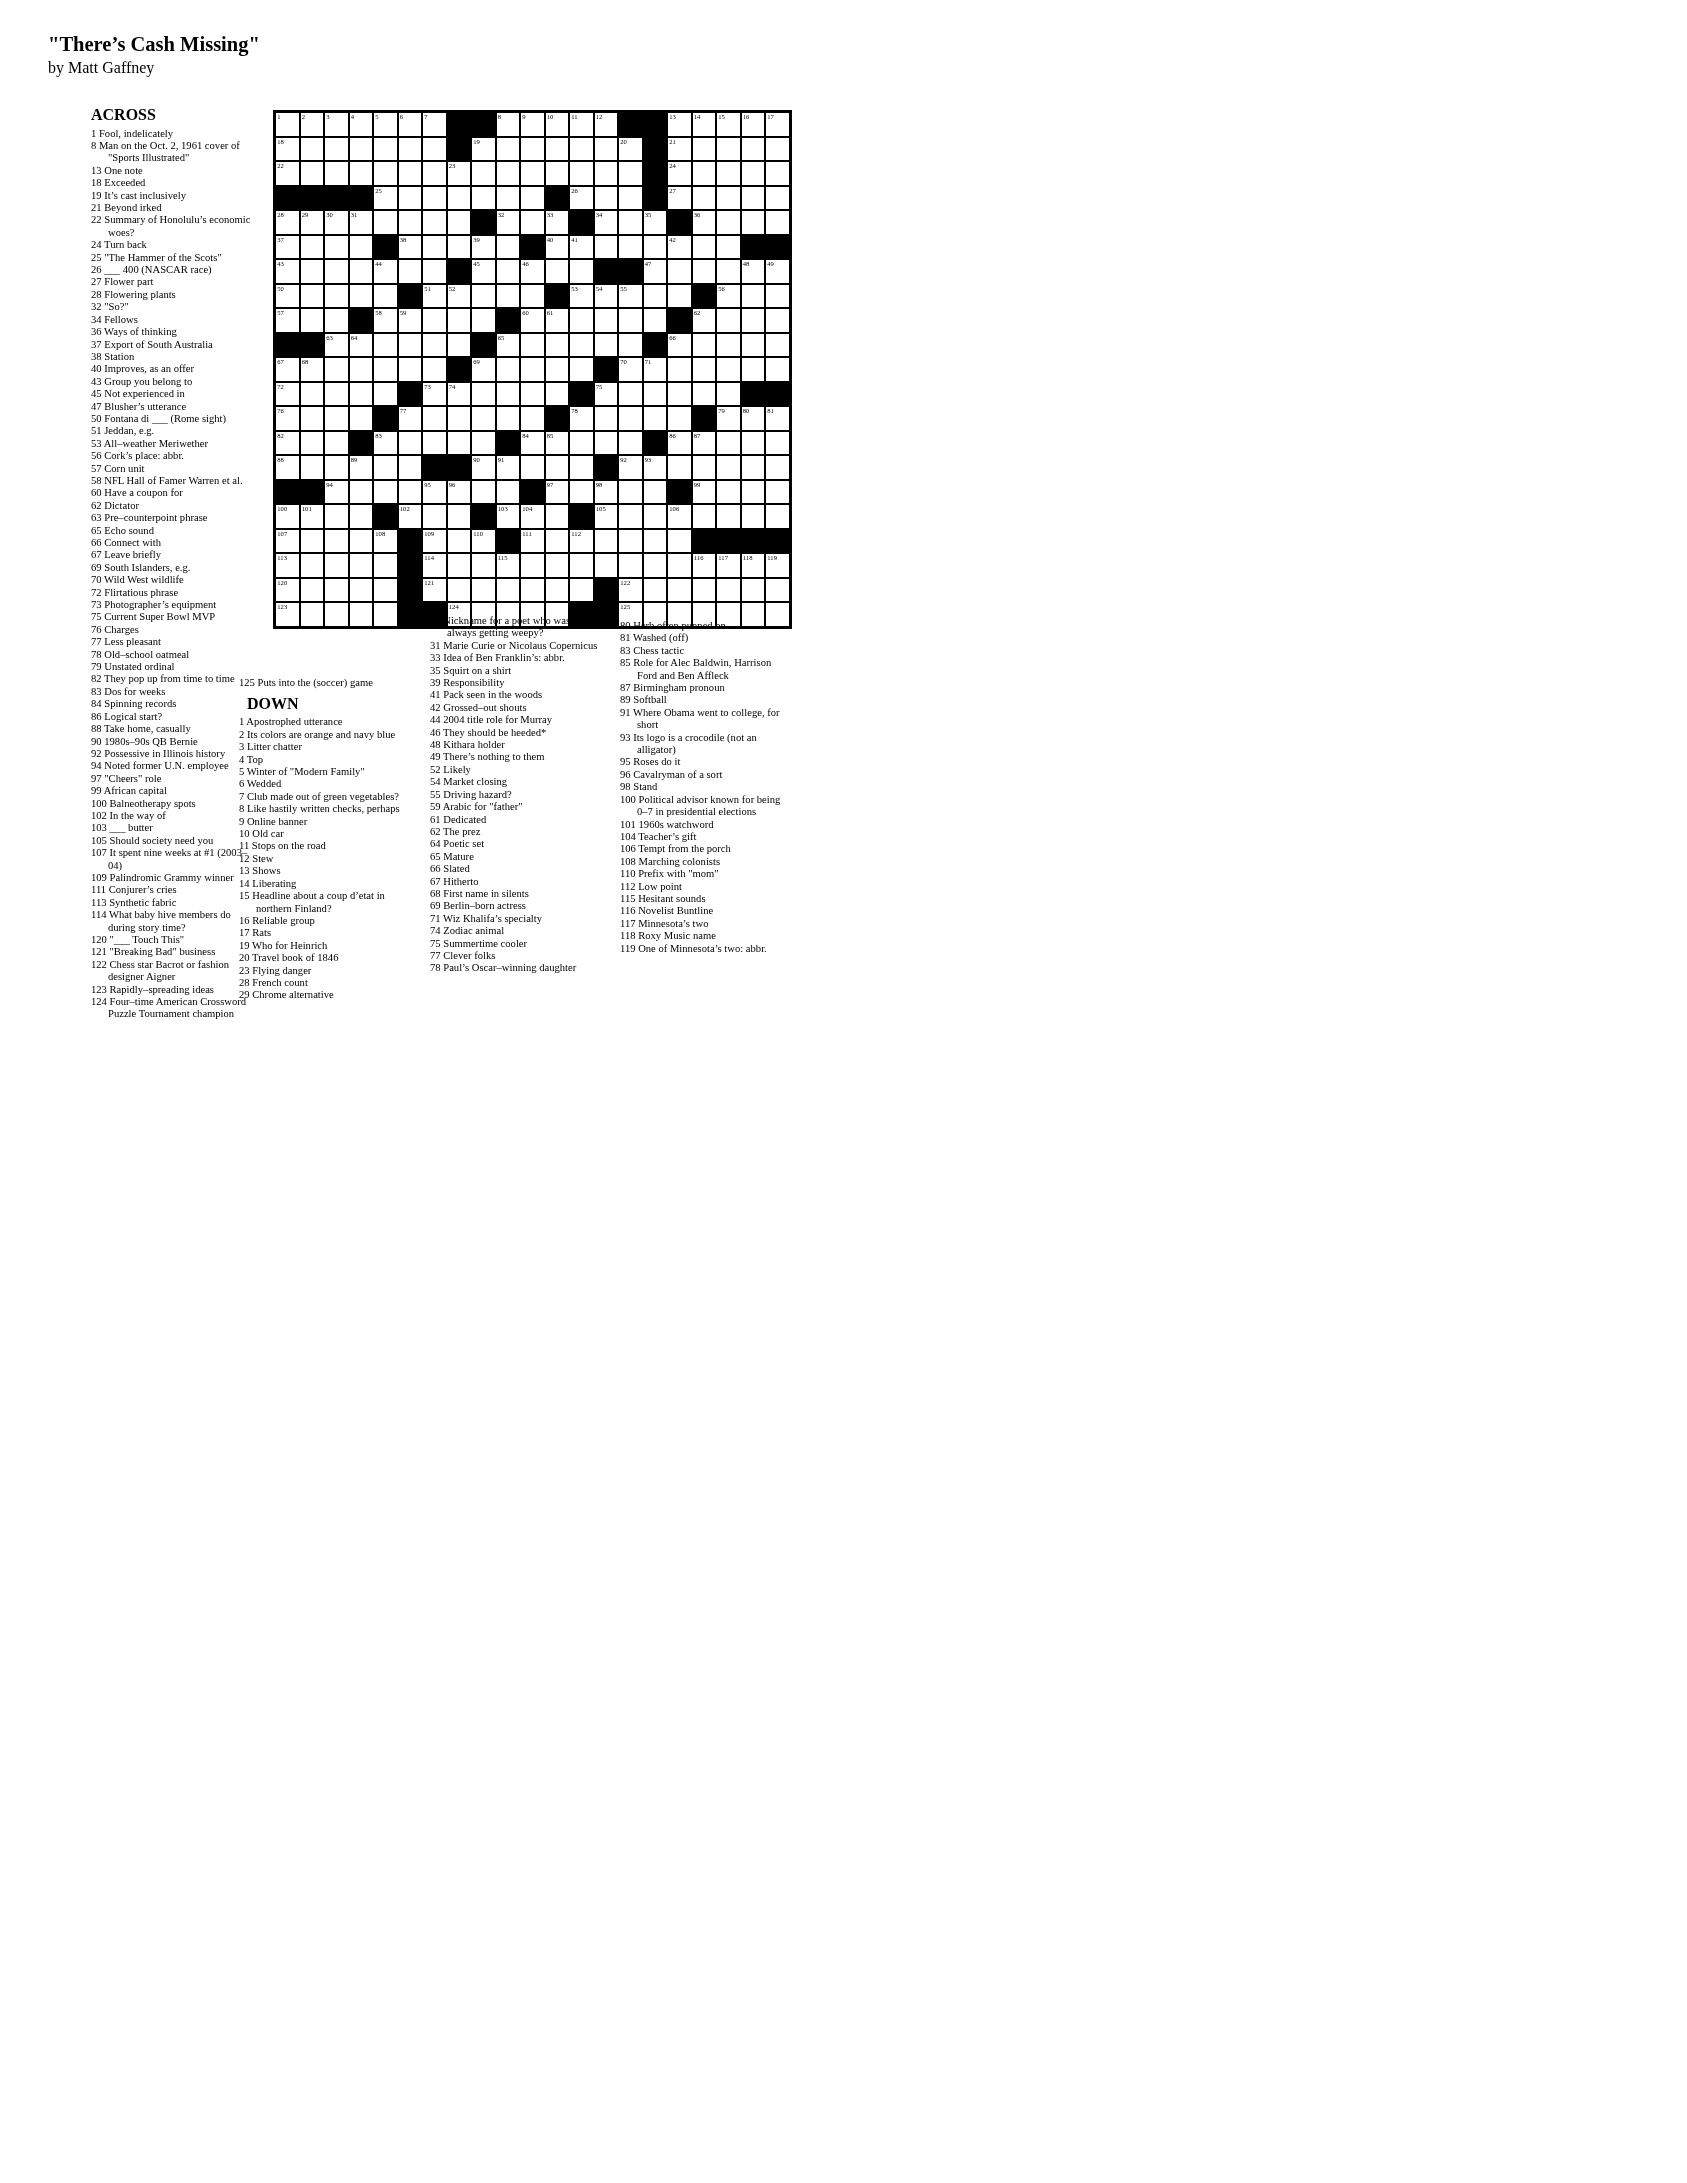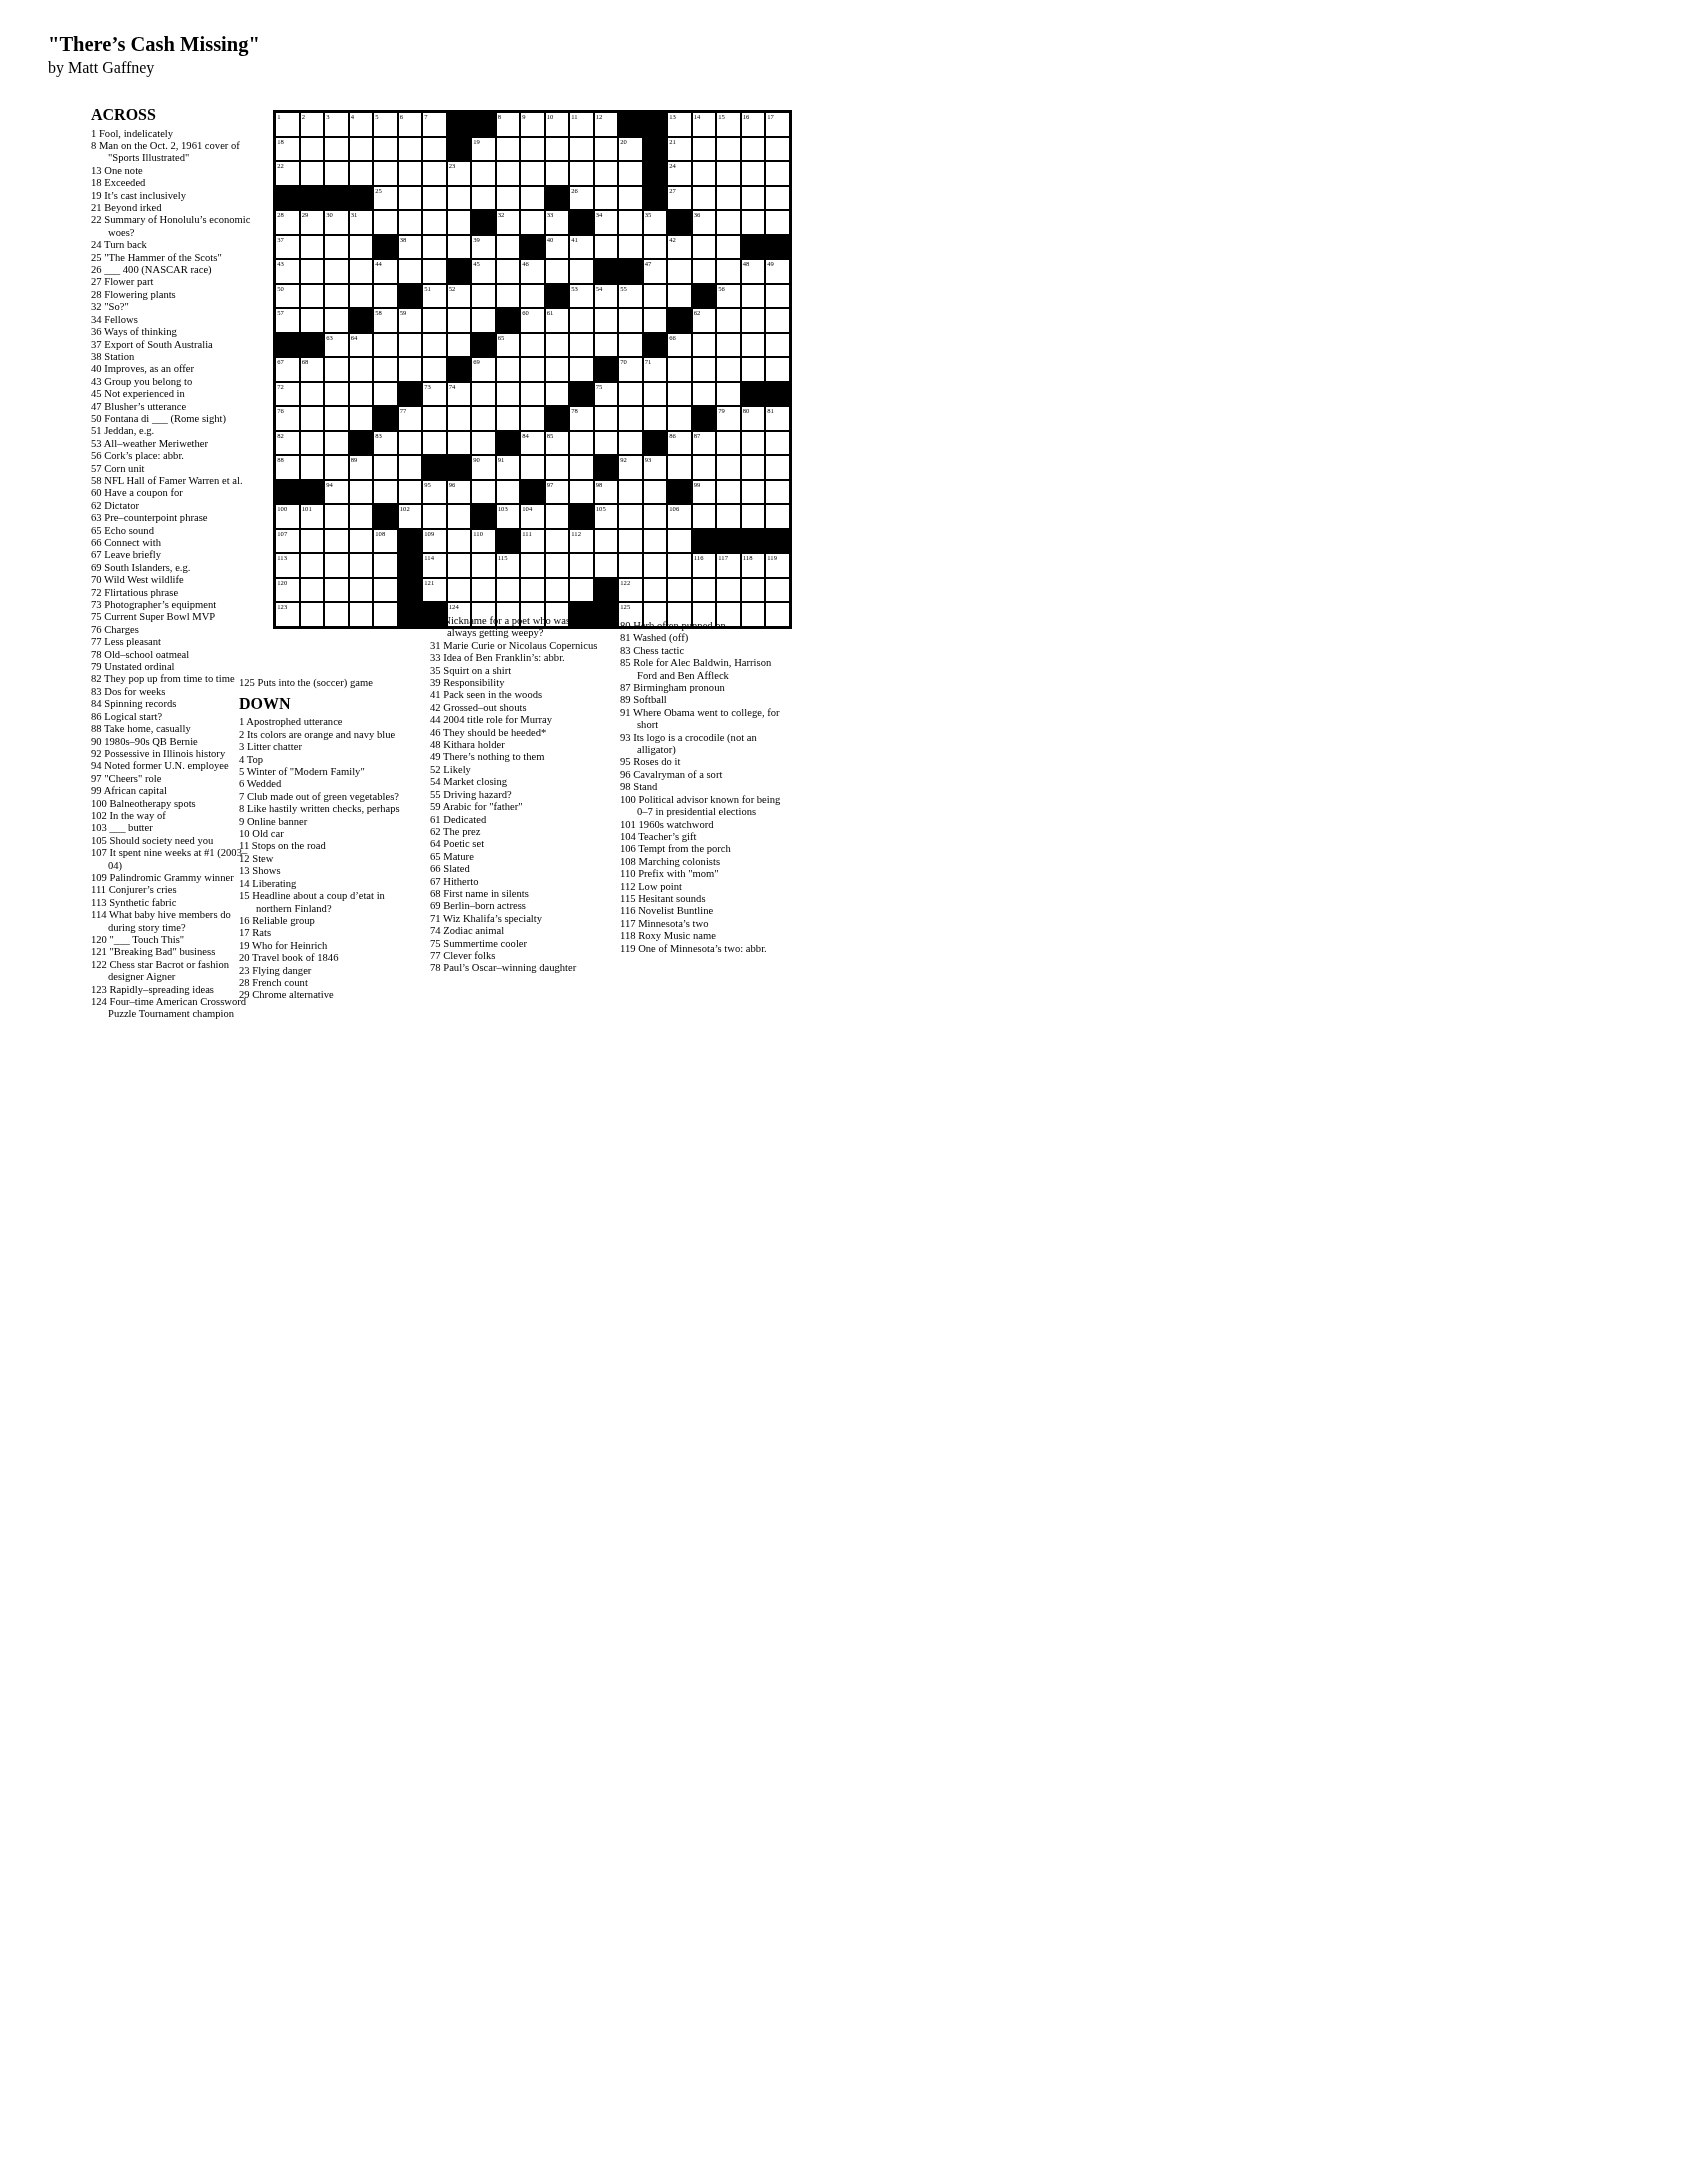--- a/index.html
+++ b/index.html
@@ -8,21 +8,21 @@
   .title-block{position:absolute;left:48px;top:33px;}
   .title-block h1{margin:0;font-size:20.5px;font-weight:bold;line-height:22.5px;}
   .byline{font-size:16px;line-height:16px;margin-top:4px;}
   .hdr{font-size:16px;font-weight:bold;line-height:17px;margin:0 0 4.6px 0;}
   .cluecol{position:absolute;}
   #acrossCol{left:48px;top:106px;width:165px;margin-left:43px;}
   #colA{left:239px;top:677px;width:167px;}
   #colB{left:430px;top:615px;width:171px;}
   #colC{left:620px;top:620px;width:173px;}
   .clue{font-size:10.6px;line-height:12.4px;padding-left:17px;text-indent:-17px;}
-  #colA .hdr{margin:6px 0 4px 0;}
+  #colA .hdr{margin:6px 0 4px 8px;}
   #grid{position:absolute;left:273px;top:110px;display:grid;
         grid-template-columns:repeat(21,24.5px);grid-auto-rows:24.5px;
         border:2px solid #000;background:#fff;}
   .cell{position:relative;background:#fff;border:0.7px solid #000;box-sizing:border-box;}
   .cell.black{background:#000;}
   .cell .num{position:absolute;top:0;left:1.3px;font-size:6.6px;line-height:7.3px;}
 </style>
 </head>
 <body>
 

